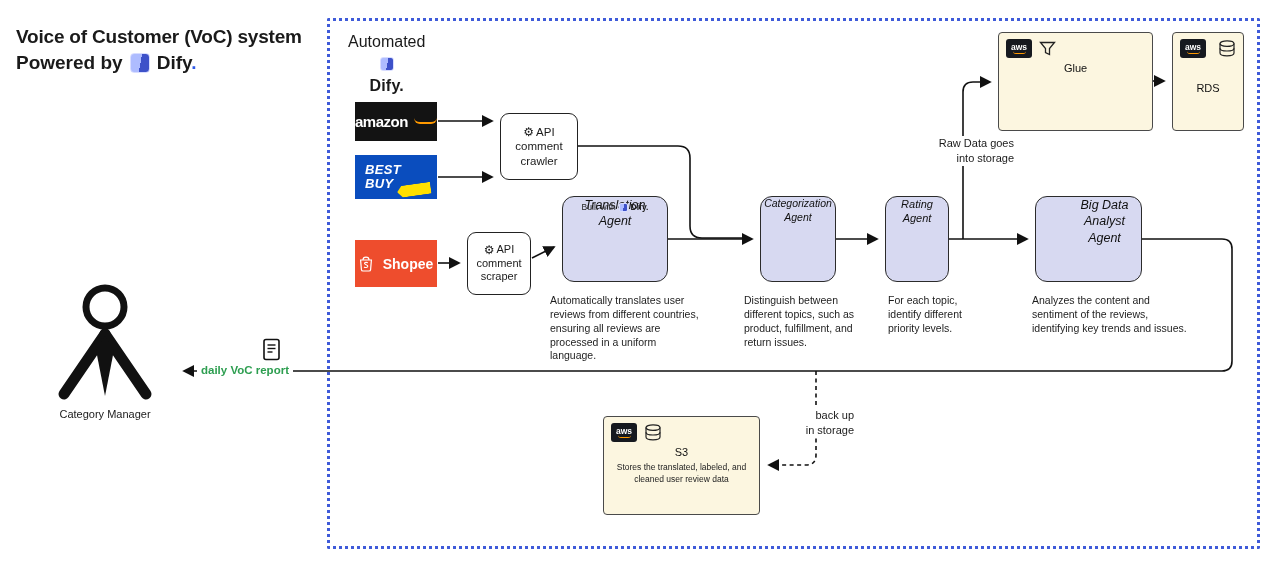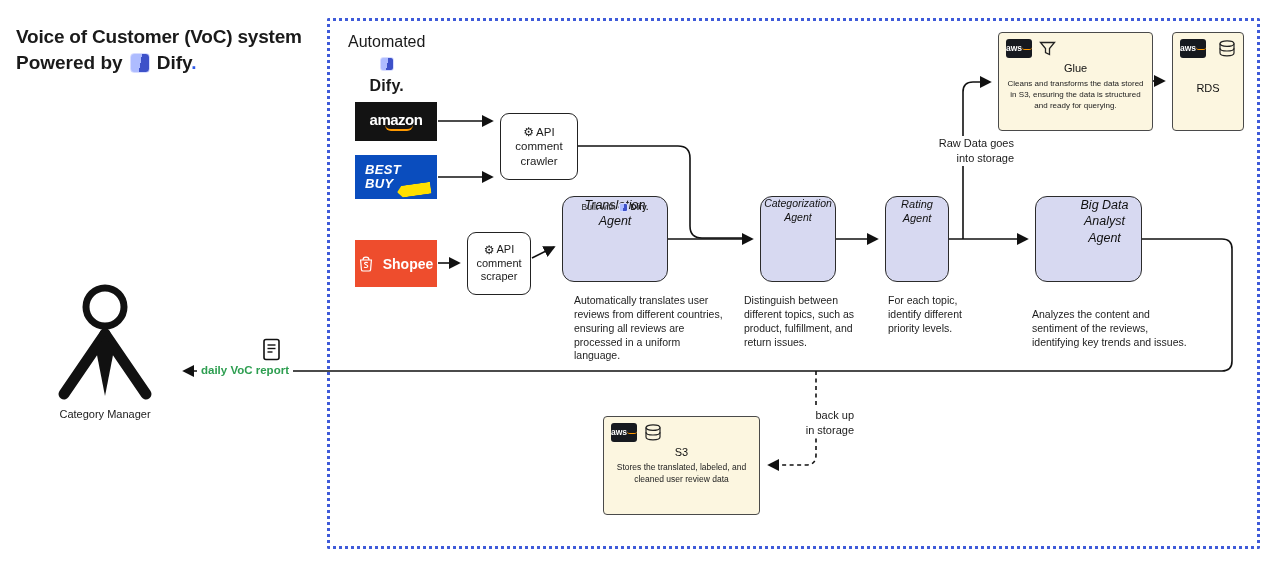--- a/index.html
+++ b/index.html
@@ -22,21 +22,21 @@
   .dify-sm { width:9px; height:9px; border-radius:2px; }
 
   
   .workflow-box { left:327px; top:18px; width:933px; height:531px;
     border:3px dotted #3f5bd9; border-radius:2px; }
   .workflow-header { left:348px; top:33px; display:flex; align-items:center; gap:6px; font-size:16px;flex-direction:column; }
   .wf-brand { font-weight:bold; letter-spacing:0.2px; }
 
   
   .logo-box { display:flex; align-items:center; justify-content:center; color:#fff; overflow:hidden; }
-  .amazon-box { left:355px; top:102px; width:82px; height:39px; background:#131313; flex-direction:column; }
+  .amazon-box { left:355px; top:102px; width:82px; height:39px; background:#131313; }
   .amazon-word { font-size:15px; font-weight:bold; letter-spacing:-0.5px; line-height:1; }
   .amazon-smile { width:28px; height:6px; border-bottom:2px solid #ff9900; border-radius:0 0 12px 12px; margin:-2px 0 0 6px; }
   .bestbuy-box { left:355px; top:155px; width:82px; height:44px; background:#0a4dbe; flex-direction:column; align-items:flex-start; padding-left:10px; position:absolute; }
   .bestbuy-line { font-size:13px; font-weight:bold; font-style:italic; line-height:1.05; letter-spacing:0.3px; }
   .bb-tag { position:absolute; right:6px; bottom:3px; width:34px; height:12px; background:#ffe000; transform:rotate(-8deg);
     clip-path:polygon(0% 50%, 15% 0%, 100% 0%, 100% 100%, 15% 100%); }
   .shopee-box { left:355px; top:240px; width:82px; height:47px; background:#ee4d2d; gap:10px; }
   .shopee-word { font-size:14px; font-weight:bold; }
 
   
@@ -58,32 +58,32 @@
   .r-agent { left:885px; top:196px; width:64px; height:86px; }
   .r-agent .agent-name { font-size:11px; width:46px; }
   .b-agent { left:1035px; top:196px; width:107px; height:86px;padding-left:32px; }
   .b-agent .agent-name { width:96px; }
   .built-with { position:absolute; top:5px; left:0; right:0; display:flex; align-items:center; justify-content:center;
     gap:3px; font-size:8.5px; font-style:normal; color:#222; }
   .built-brand { font-weight:bold; }
 
   
   .agent-desc { font-size:10.5px; line-height:1.32; color:#1d1d1d; }
-  .desc-t { left:550px; top:294px; width:152px;margin-left:24px; }
+  .desc-t { left:550px; top:294px; width:152px; }
   .desc-c { left:744px; top:294px; width:112px; }
   .desc-r { left:888px; top:294px; width:96px; }
-  .desc-b { left:1032px; top:294px; width:160px;margin-top:14px; }
+  .desc-b { left:1032px; top:294px; width:160px; }
 
   
   .aws-box { background:#fcf6e0; border:1px solid #4a4a4a; border-radius:4px; padding:6px 7px; position:absolute; }
   .glue-box { left:998px; top:32px; width:155px; height:99px; }
   .rds-box { left:1172px; top:32px; width:72px; height:99px; }
   .s3-box { left:603px; top:416px; width:157px; height:99px; }
   .aws-head { display:flex; align-items:center; gap:7px; }
-  .aws-logo { width:26px; height:19px; background:#16191f; border-radius:3px; display:flex; flex-direction:row;
+  .aws-logo { width:26px; height:19px; background:#16191f; border-radius:3px; display:flex; flex-direction:column;
     align-items:center; justify-content:center; flex:0 0 auto; }
   .aws-logo .aws-word { color:#fff; font-size:8.5px; font-weight:bold; line-height:1; }
   .aws-logo .aws-smile { width:13px; height:3px; border-bottom:1.5px solid #ff9900; border-radius:0 0 7px 7px; }
   .aws-name { text-align:center; font-size:11px; margin-top:4px; color:#111; }
   .aws-desc { text-align:center; font-size:8px; line-height:1.4; margin-top:4px; color:#222; }
   .rds-box .aws-head { justify-content:space-between; }
   .rds-box .aws-name { margin-top:24px; }
 
   
   .note { text-align:right; white-space:pre-line; font-size:11px; line-height:1.35; background:#fff; }
@@ -207,21 +207,20 @@
     <div class="aws-head">
       <div class="aws-logo">
         <span class="aws-word">aws</span>
         <span class="aws-smile"></span>
       </div>
       <svg width="17" height="15" viewBox="0 0 17 15">
         <path d="M1.5,1.5 H15.5 L10.5,7.5 V13.5 L6.5,11.5 V7.5 Z" fill="none" stroke="#222" stroke-width="1.3"></path>
       </svg>
     </div>
     <div class="aws-name">Glue</div>
-    <div class="aws-desc">Cleans and transforms the data stored in S3, ensuring the data is structured and ready for querying.</div>
   </div>
 
   <div class="aws-box rds-box">
     <div class="aws-head">
       <div class="aws-logo">
         <span class="aws-word">aws</span>
         <span class="aws-smile"></span>
       </div>
       <svg width="18" height="17" viewBox="0 0 18 17">
         <ellipse cx="9" cy="3.6" rx="7" ry="2.8" fill="none" stroke="#222" stroke-width="1.2"></ellipse>

